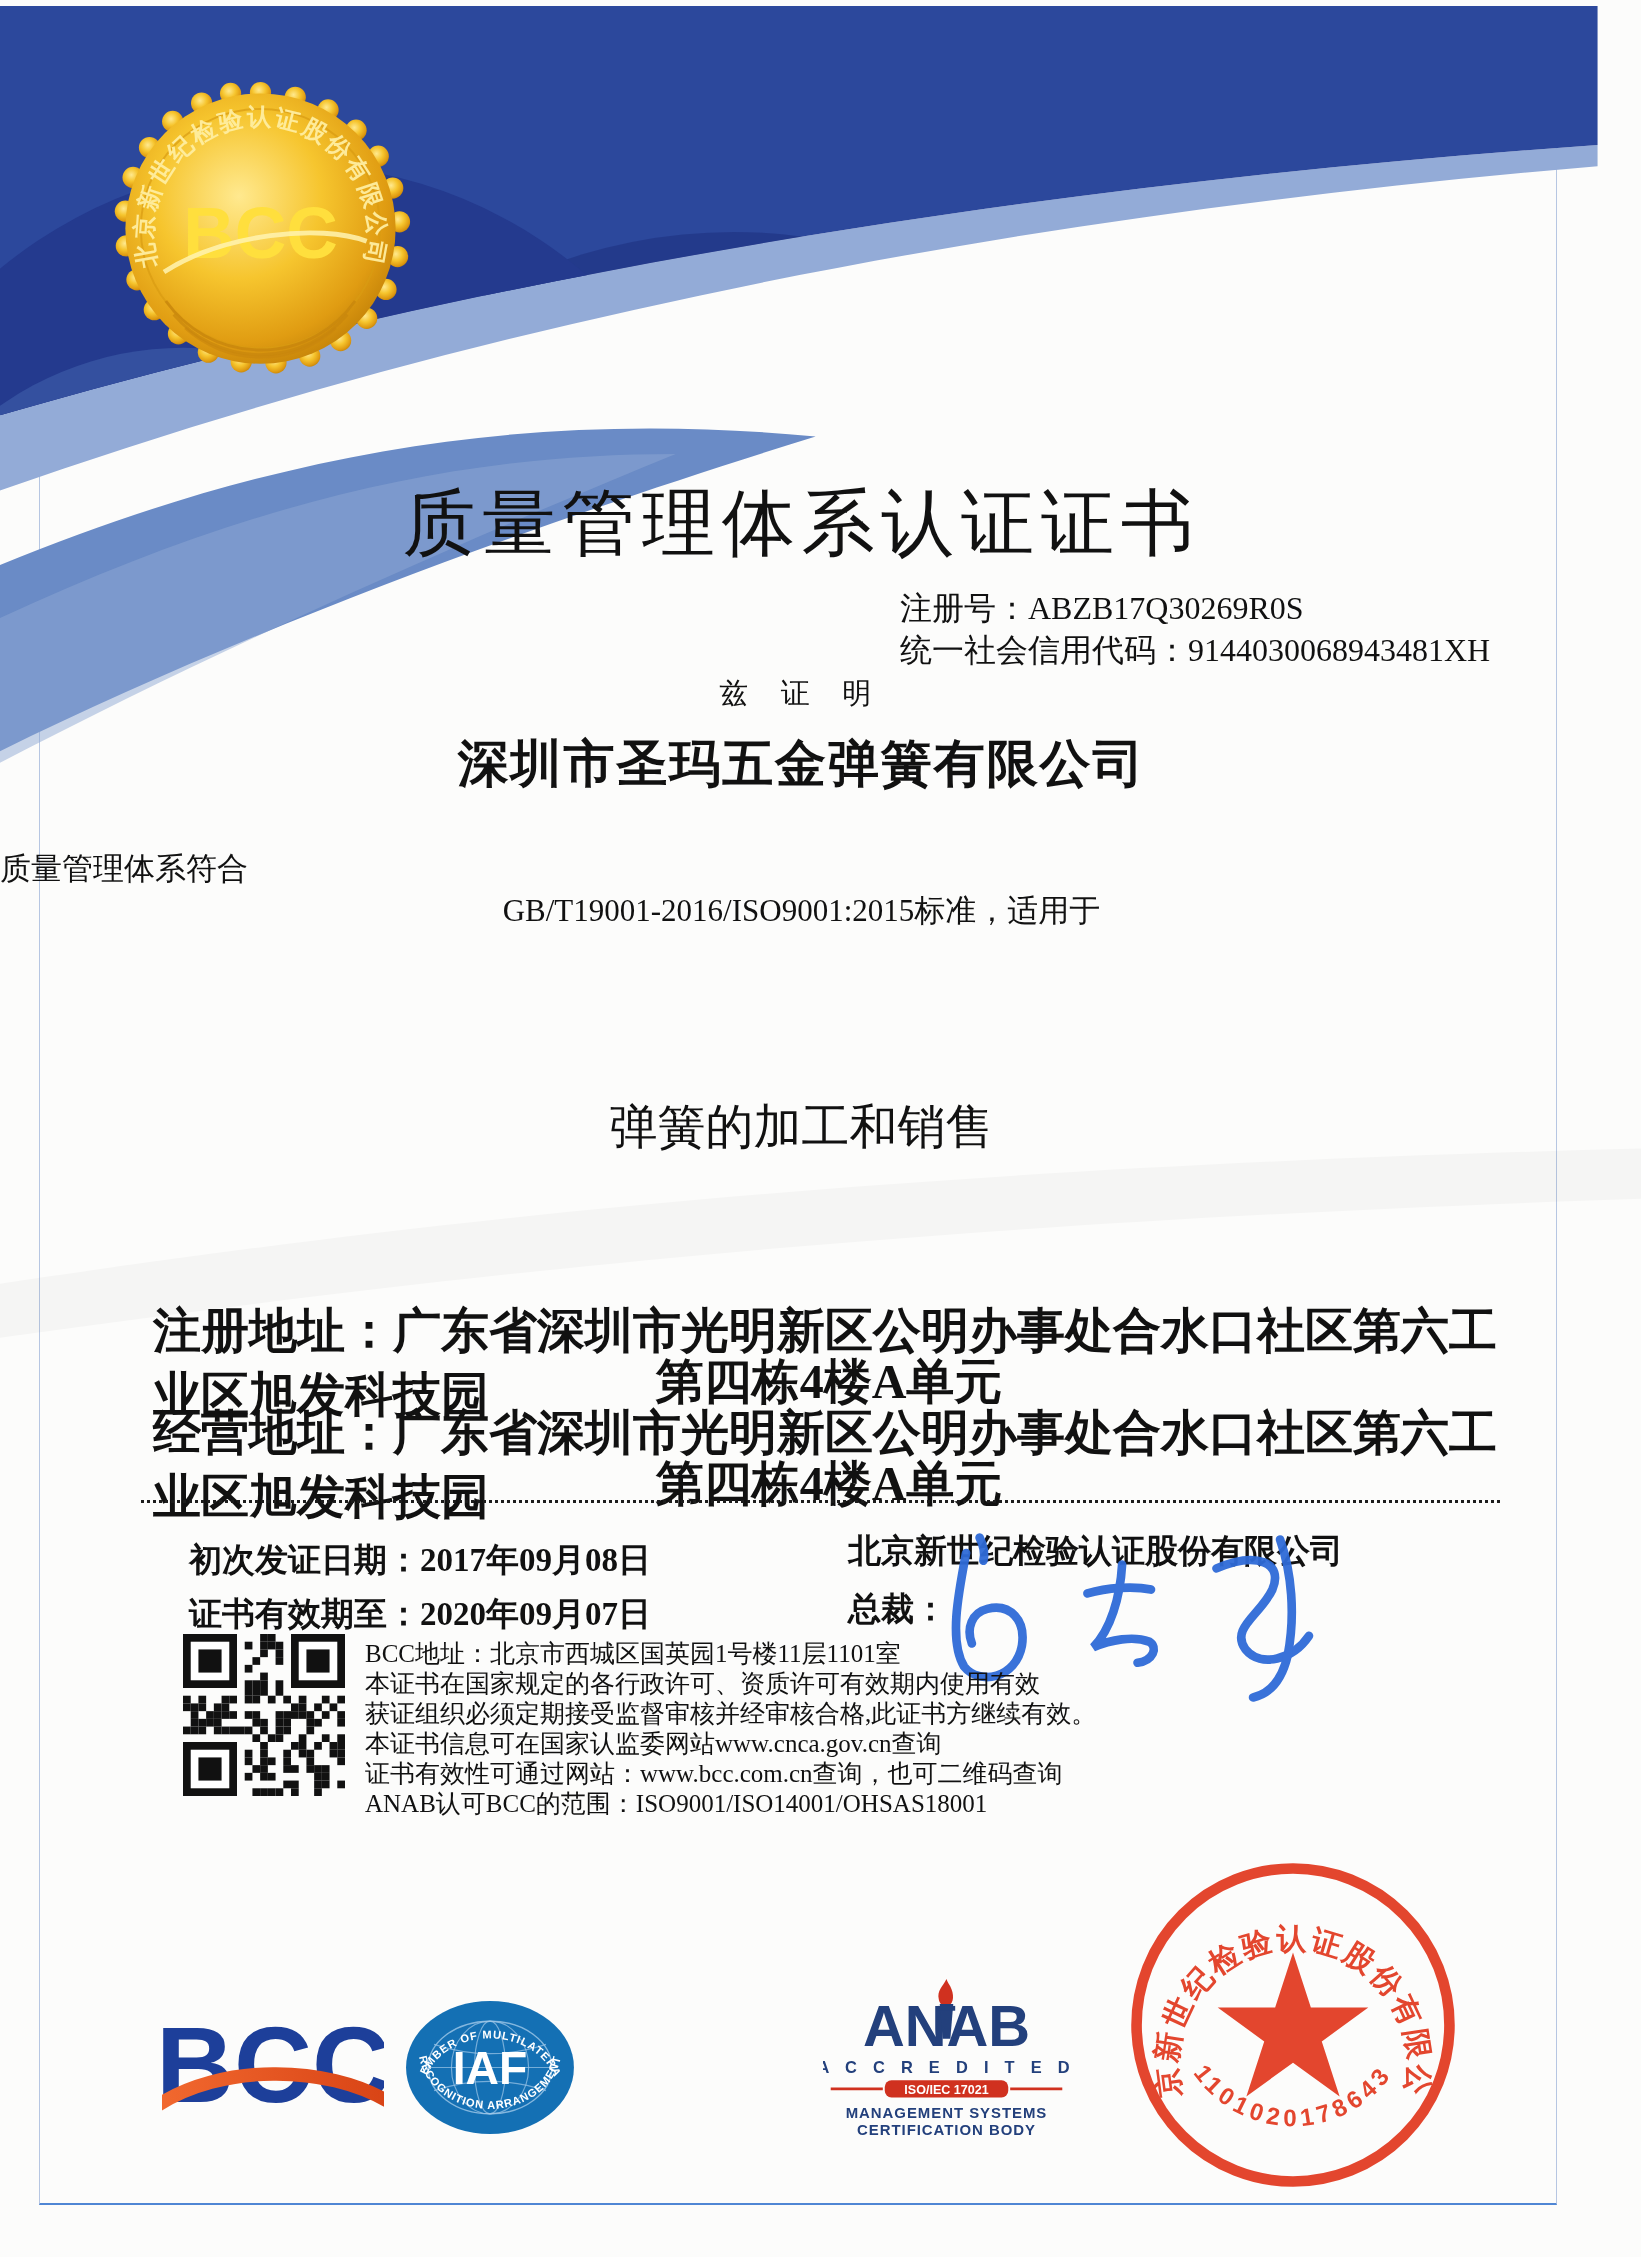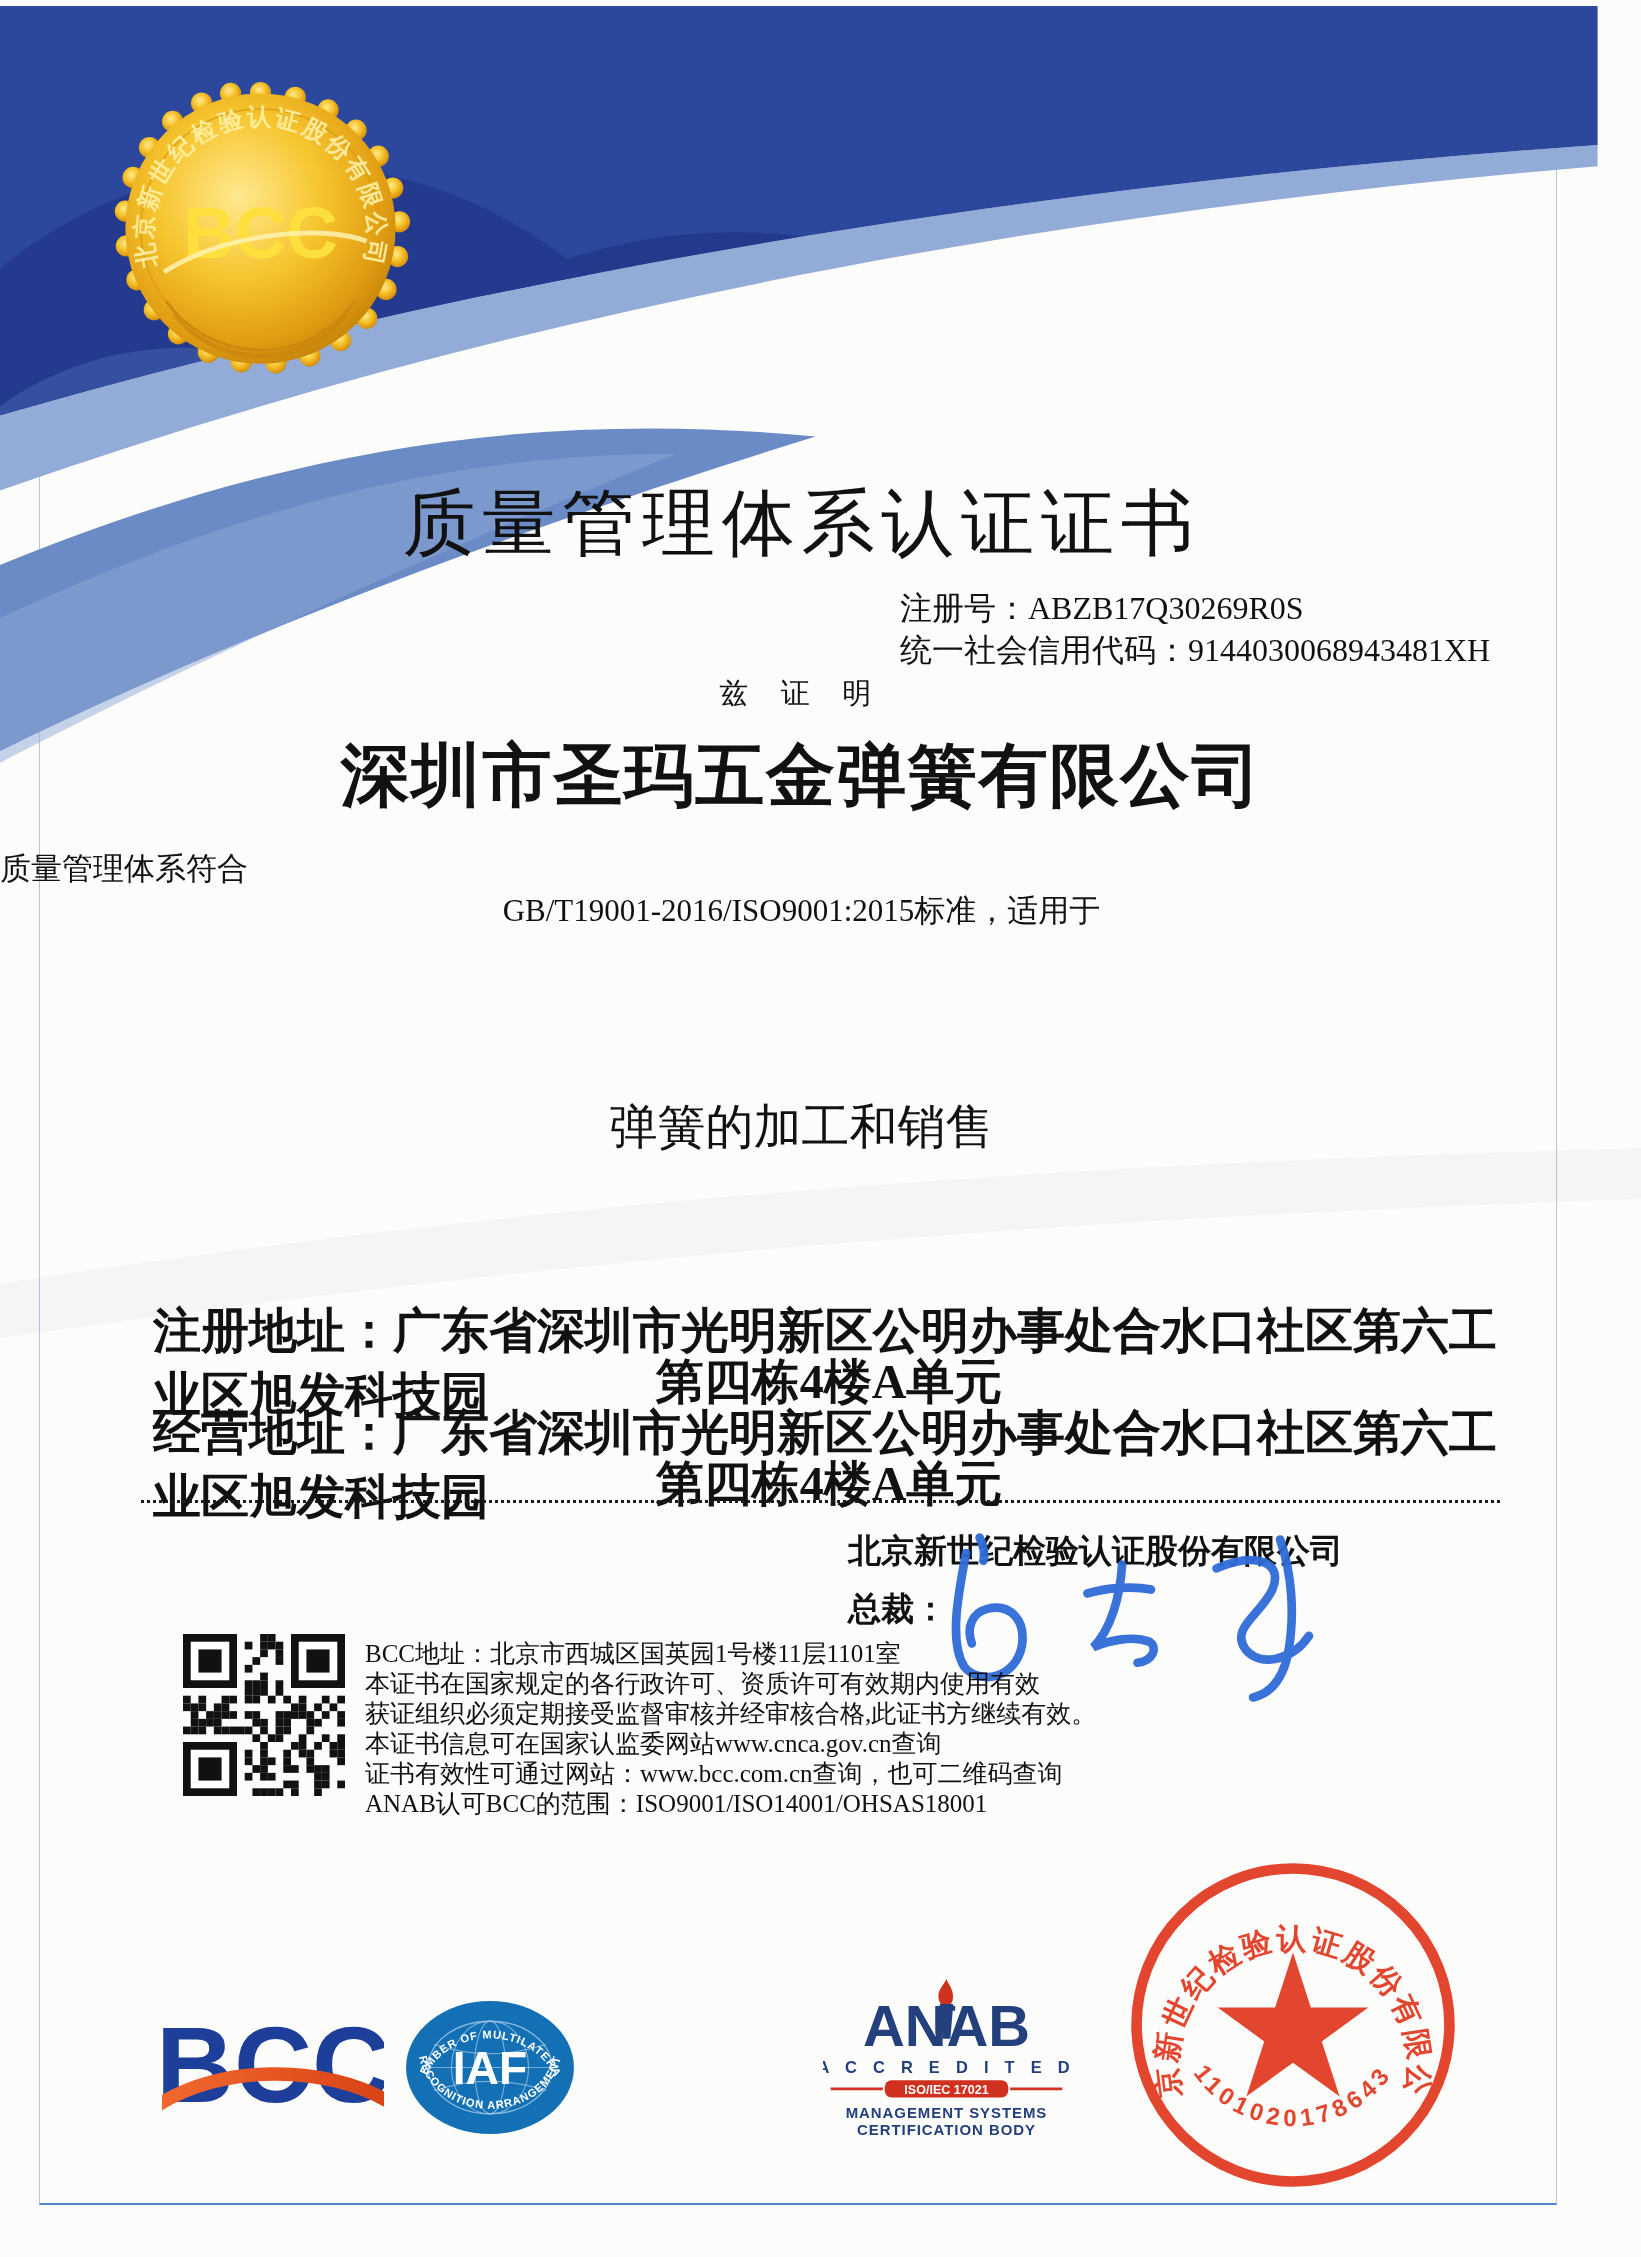--- a/index.html
+++ b/index.html
@@ -12,21 +12,21 @@
   .header-art{position:absolute;left:0;top:0;width:1641px;height:763px;z-index:2;}
   .midband{position:absolute;left:0;top:1110px;width:1641px;height:251px;z-index:1;pointer-events:none;}
   .gold-medal{position:absolute;left:108px;top:79px;width:305px;height:305px;z-index:3;}
   
   .title{position:absolute;left:0;top:475px;width:1603px;text-align:center;z-index:4;
          font-size:73px;font-weight:400;letter-spacing:6.8px;}
   .regblock{position:absolute;left:900px;top:587px;z-index:4;font-size:32px;line-height:42px;}
   .certify{position:absolute;left:0;top:674px;width:1603px;text-align:center;z-index:4;
            font-size:29px;letter-spacing:12.6px;}
   .company{position:absolute;left:0;top:730px;width:1603px;text-align:center;z-index:4;
-           font-size:69px;font-weight:700;letter-spacing:1.9px;font-family:Liberation Mono, monospace;}
+           font-size:51px;font-weight:700;letter-spacing:1.9px;font-family:Liberation Mono, monospace;}
   .conform{position:absolute;left:0;top:848px;width:1603px;text-align:left;z-index:4;font-size:31px;}
   .standard{position:absolute;left:0;top:890px;width:1603px;text-align:center;z-index:4;font-size:31px;}
   .scope{position:absolute;left:0;top:1095px;width:1603px;text-align:center;z-index:4;font-size:48px;}
   .addr{position:absolute;left:153px;width:1352px;z-index:4;font-size:48px;font-weight:600;}
   .addr.center{text-align:center;}
   .dotted-sep{position:absolute;left:141px;top:1500px;width:1359px;height:0;z-index:4;
               border-top:3.9px dotted #1c1c1c;}
   .dates{position:absolute;left:189px;top:1533px;z-index:4;font-size:33px;font-weight:600;line-height:54px;}
   .issuer{position:absolute;left:848px;top:1529px;z-index:4;font-size:33px;font-weight:600;}
   .president{position:absolute;left:848px;top:1587px;z-index:4;font-size:33px;font-weight:600;}
@@ -140,20 +140,24 @@
 
   <div class="scope">弹簧的加工和销售</div>
 
   <div class="addr" style="top:1299px;">注册地址：广东省深圳市光明新区公明办事处合水口社区第六工业区旭发科技园</div>
   <div class="addr center" style="top:1350px;">第四栋4楼A单元</div>
   <div class="addr" style="top:1401px;">经营地址：广东省深圳市光明新区公明办事处合水口社区第六工业区旭发科技园</div>
   <div class="addr center" style="top:1452px;">第四栋4楼A单元</div>
 
   <div class="dotted-sep"></div>
 
+  <div class="dates">
+    <div>初次发证日期：2017年09月08日</div>
+    <div>证书有效期至：2020年09月07日</div>
+  </div>
 
   <div class="issuer">北京新世纪检验认证股份有限公司</div>
   <div class="president">总裁：</div>
   <svg class="signature" viewBox="0 0 470 190">
     <g fill="none" stroke="#2f6bd8" stroke-width="9" stroke-linecap="round" opacity="0.95">
       <path d="M70,28 C62,70 52,120 68,146 C84,166 122,158 128,124 C132,98 116,80 92,86 C76,90 70,106 76,122"></path>
       <path d="M84,12 C88,20 90,28 88,36"></path>
       <path d="M196,70 C216,64 244,62 262,66"></path>
       <path d="M232,40 C230,74 220,108 202,126 C220,118 244,114 260,120 C270,126 264,140 248,142"></path>
       <path d="M330,44 C372,26 400,38 388,66 C376,92 344,106 360,128 C376,148 410,138 426,114"></path>

